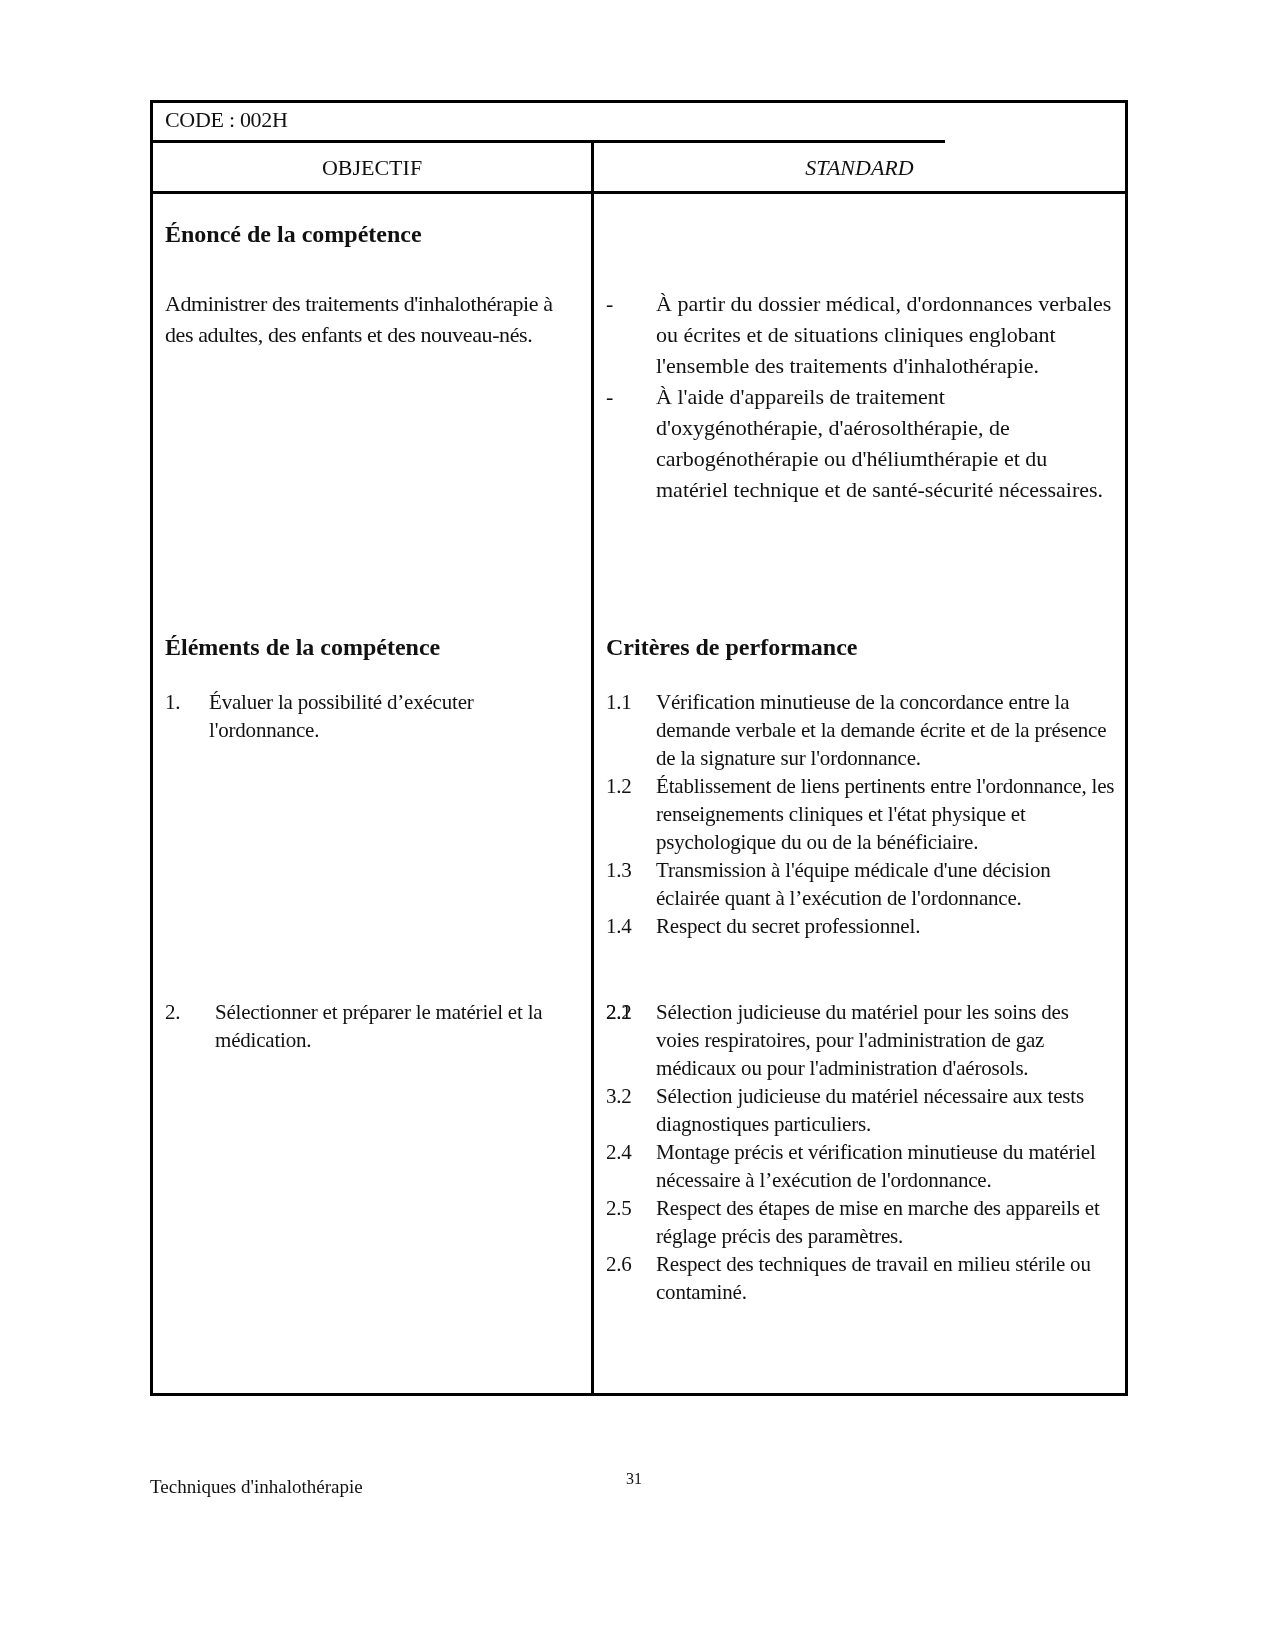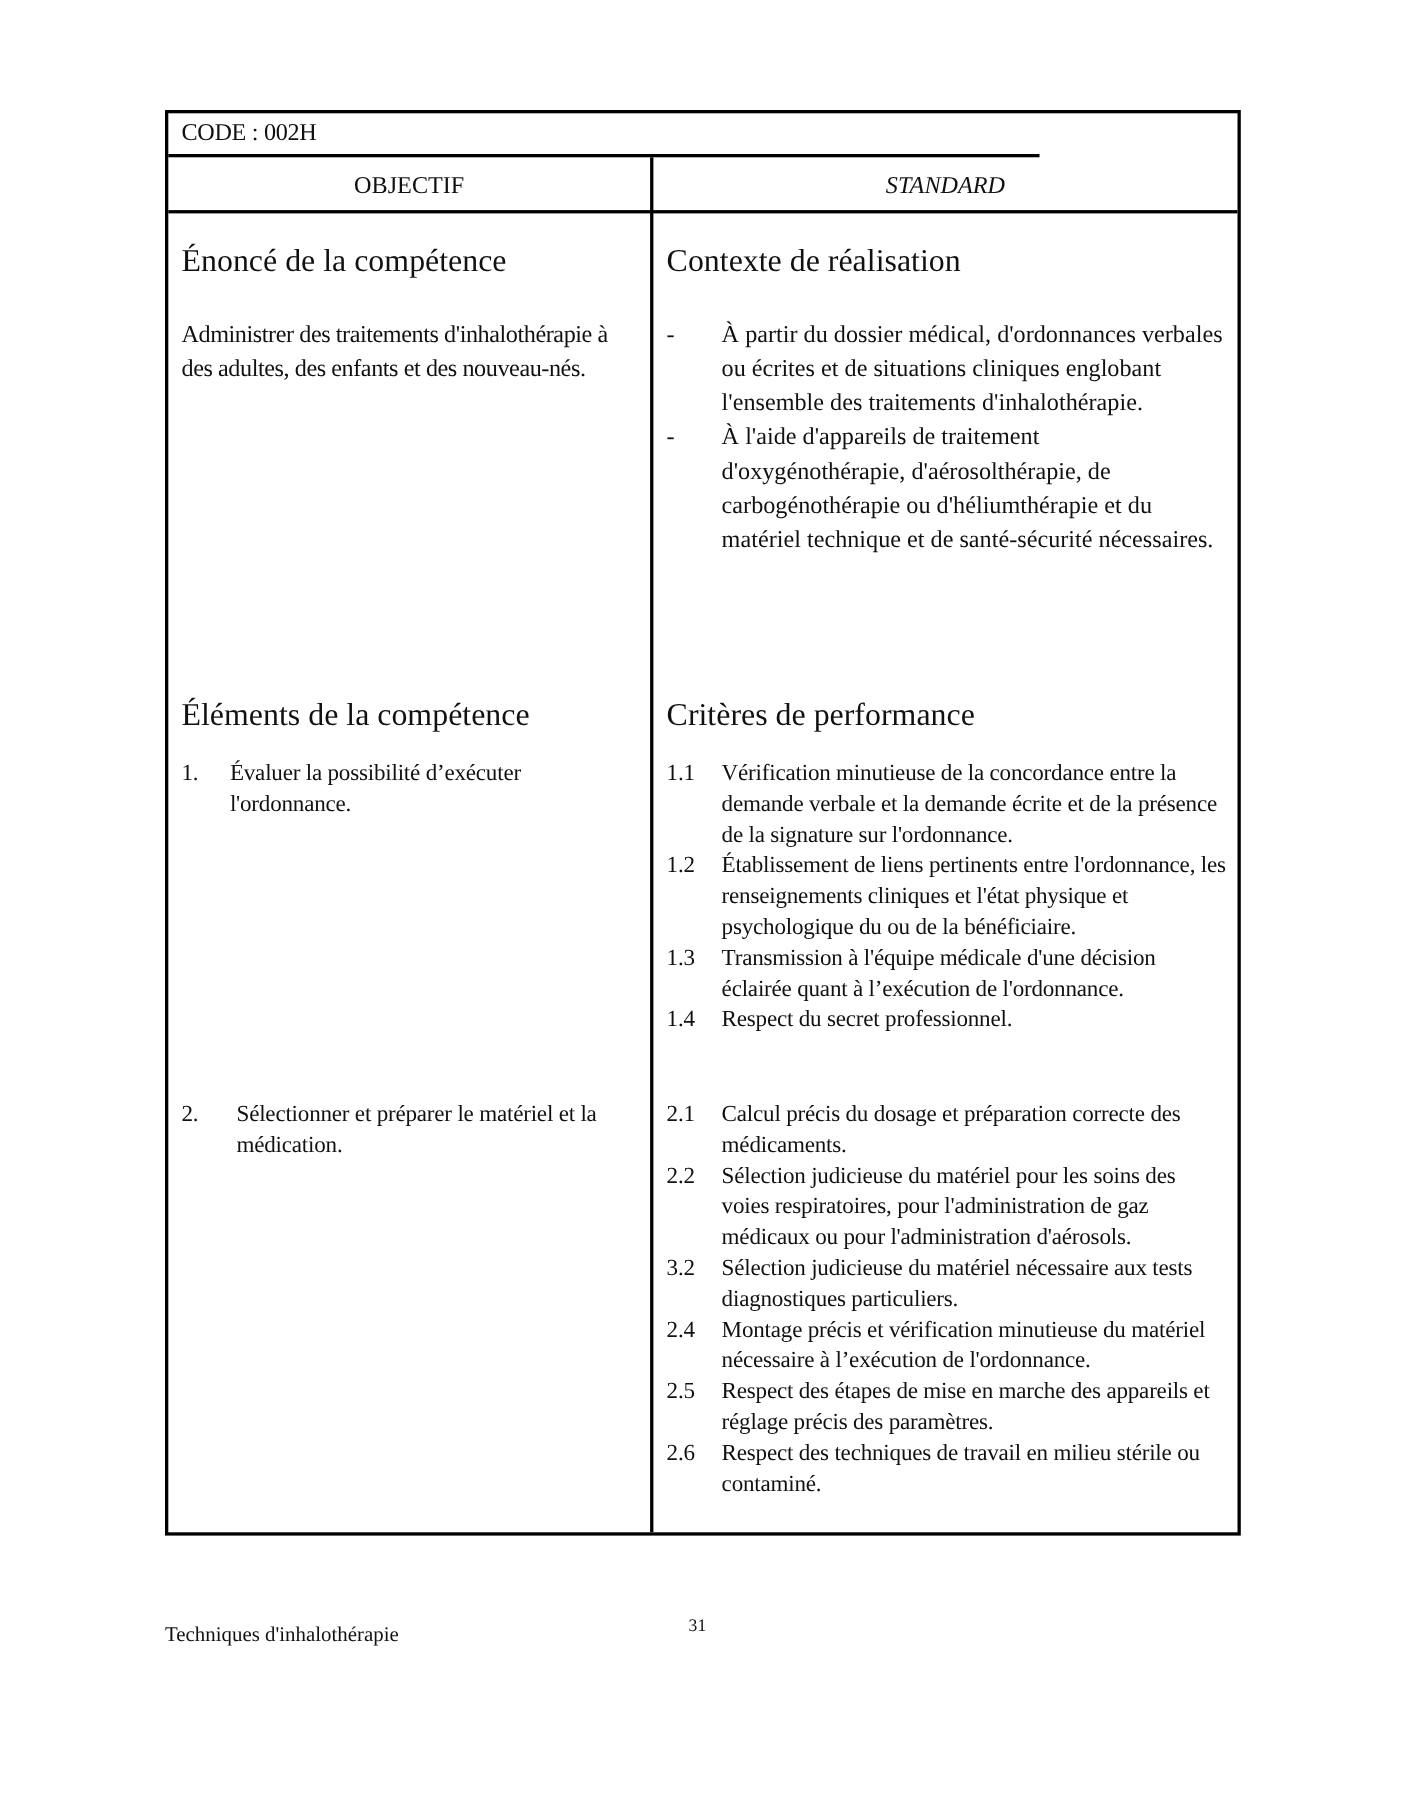--- a/index.html
+++ b/index.html
@@ -6,21 +6,21 @@
   body { width: 1275px; height: 1650px; position: relative; font-family: "DejaVu Serif", "Liberation Serif", serif; color: #111; overflow: hidden; }
   .table { position: absolute; left: 150px; top: 100px; width: 972px; height: 1290px; border: 3px solid #000; box-sizing: content-box; }
   .code-row { position: absolute; left: 0; top: 0; width: 792px; height: 37px; border-bottom: 3px solid #000; }
   .code-row span { position: absolute; left: 12px; top: 4px; font-size: 22px; font-family: "Liberation Serif", serif; letter-spacing: -0.3px; }
   .hdr-row { position: absolute; left: 0; top: 40px; width: 972px; height: 48px; border-bottom: 3px solid #000; }
   .hdr { position: absolute; top: 12px; font-size: 22px; font-family: "Liberation Serif", serif; text-align: center; }
   .hdr.left { left: 0; width: 438px; text-align: center; }
   .hdr.right { left: 441px; width: 531px; font-style: italic; }
   .vline { position: absolute; left: 438px; top: 40px; width: 3px; height: 1250px; background: #000; }
   .col { position: absolute; font-family: "Liberation Serif", serif; font-size: 22px; line-height: 31px; }
-  .heading { font-weight: normal; font-size: 29px; font-family: "Liberation Serif", serif; position: absolute; }
+  .heading { font-weight: bold; font-size: 24px; font-family: "Liberation Serif", serif; position: absolute; }
   .lcol { left: 12px; width: 418px; }
   .rcol { left: 453px; width: 510px; }
   .bul { position: relative; padding-left: 50px; }
   .bul .mark { position: absolute; left: 0; top: 0; }
   .crit { position: relative; padding-left: 50px; font-size: 21px; line-height: 28px; letter-spacing: -0.2px; }
   .crit .num { position: absolute; left: 0; top: 0; }
   .elem { position: relative; padding-left: 44px; font-size: 21px; line-height: 28px; letter-spacing: -0.2px; }
   .elem.two { padding-left: 50px; }
   .elem .num { position: absolute; left: 0; top: 0; }
   .footer-left { position: absolute; left: 150px; top: 1476px; font-size: 19px; font-family: "Liberation Serif", serif; }
@@ -35,21 +35,20 @@
   </div>
   <div class="hdr-row">
     <div class="hdr left">OBJECTIF</div>
     <div class="hdr right">STANDARD</div>
   </div>
   <div class="vline"></div>
 
   <div class="heading lcol" style="top:118px;">Énoncé de la compétence</div>
   <div class="col lcol" style="top:185px; letter-spacing:-0.4px;">Administrer des traitements d'inhalothérapie à des adultes, des enfants et des nouveau-nés.</div>
 
-  <div class="heading rcol" style="top:118px;">Contexte de réalisation</div>
   <div class="col rcol" style="top:185px;">
     <div class="bul">
       <span class="mark">-</span>
       <span>À partir du dossier médical, d'ordonnances verbales ou écrites et de situations cliniques englobant l'ensemble des traitements d'inhalothérapie.</span>
     </div>
     <div class="bul">
       <span class="mark">-</span>
       <span>À l'aide d'appareils de traitement d'oxygénothérapie, d'aérosolthérapie, de carbogénothérapie ou d'héliumthérapie et du matériel technique et de santé-sécurité nécessaires.</span>
     </div>
   </div>
@@ -69,21 +68,21 @@
   </div>
 
   <div class="heading rcol" style="top:531px;">Critères de performance</div>
   <div class="col rcol" style="top:585px;">
     <div class="crit"><span class="num">1.1</span><span>Vérification minutieuse de la concordance entre la demande verbale et la demande écrite et de la présence de la signature sur l'ordonnance.</span></div>
     <div class="crit"><span class="num">1.2</span><span>Établissement de liens pertinents entre l'ordonnance, les renseignements cliniques et l'état physique et psychologique du ou de la bénéficiaire.</span></div>
     <div class="crit"><span class="num">1.3</span><span>Transmission à l'équipe médicale d'une décision éclairée quant à l’exécution de l'ordonnance.</span></div>
     <div class="crit"><span class="num">1.4</span><span>Respect du secret professionnel.</span></div>
   </div>
   <div class="col rcol" style="top:895px;">
-    <div class="crit"><span class="num">2.1</span><span>Calcul précis du dosage et préparation correcte des médicaments.</span></div>
+    <div class="crit"><span class="num">2.1</span></div>
     <div class="crit"><span class="num">2.2</span><span>Sélection judicieuse du matériel pour les soins des voies respiratoires, pour l'administration de gaz médicaux ou pour l'administration d'aérosols.</span></div>
     <div class="crit"><span class="num">3.2</span><span>Sélection judicieuse du matériel nécessaire aux tests diagnostiques particuliers.</span></div>
     <div class="crit"><span class="num">2.4</span><span>Montage précis et vérification minutieuse du matériel nécessaire à l’exécution de l'ordonnance.</span></div>
     <div class="crit"><span class="num">2.5</span><span>Respect des étapes de mise en marche des appareils et réglage précis des paramètres.</span></div>
     <div class="crit"><span class="num">2.6</span><span>Respect des techniques de travail en milieu stérile ou contaminé.</span></div>
   </div>
 </div>
 
 <div class="footer-left">Techniques d'inhalothérapie</div>
 <div class="footer-page">31</div>

